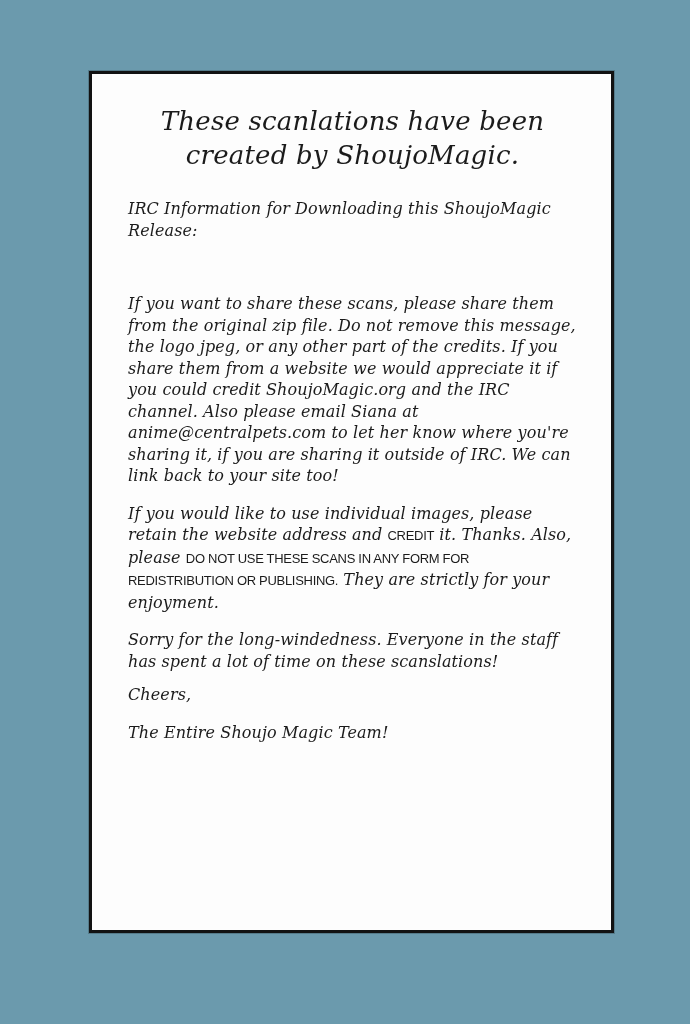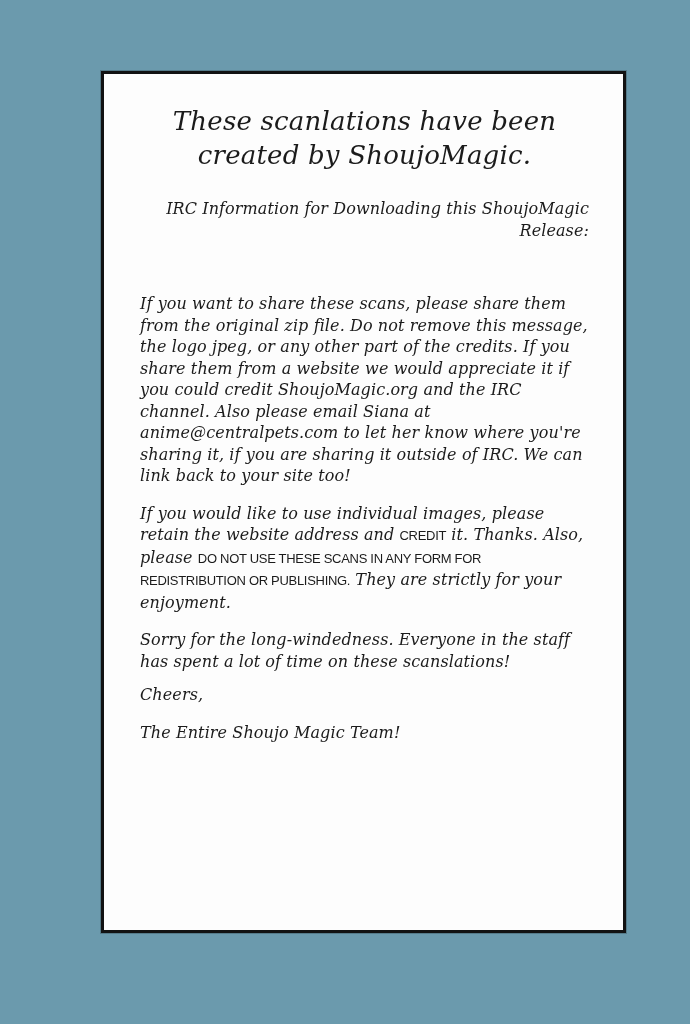--- a/index.html
+++ b/index.html
@@ -9,21 +9,21 @@
   body {
     width: 690px;
     height: 1024px;
     background: #6b9aad;
     font-family: "DejaVu Serif", serif;
     position: relative;
     overflow: hidden;
   }
   .page {
     position: absolute;
-    left: 101px;
+    left: 89px;
     top: 71px;
     width: 525px;
     height: 862px;
     background: #fdfdfd;
     border: 3px solid #121212;
     box-shadow: 0 0 0 1px rgba(20,30,35,0.25);
     box-sizing: border-box;
     padding: 26px 34px 0 36px;
     color: #1b1b1b;
   }
@@ -39,21 +39,20 @@
     margin: 4px auto 0 auto;
     letter-spacing: 0.2px;
   }
   .body-text {
     font-size: 16px;
     line-height: 21.5px;
     letter-spacing: 0.1px;
   }
   .irc-heading {
     margin-top: 26px;
-    text-align: right;
   }
   .server-block {
     margin-top: 25px;
   }
   .server-block div {
     margin: 0;
   }
   .para {
     margin: 16px 0 0 0;
   }

